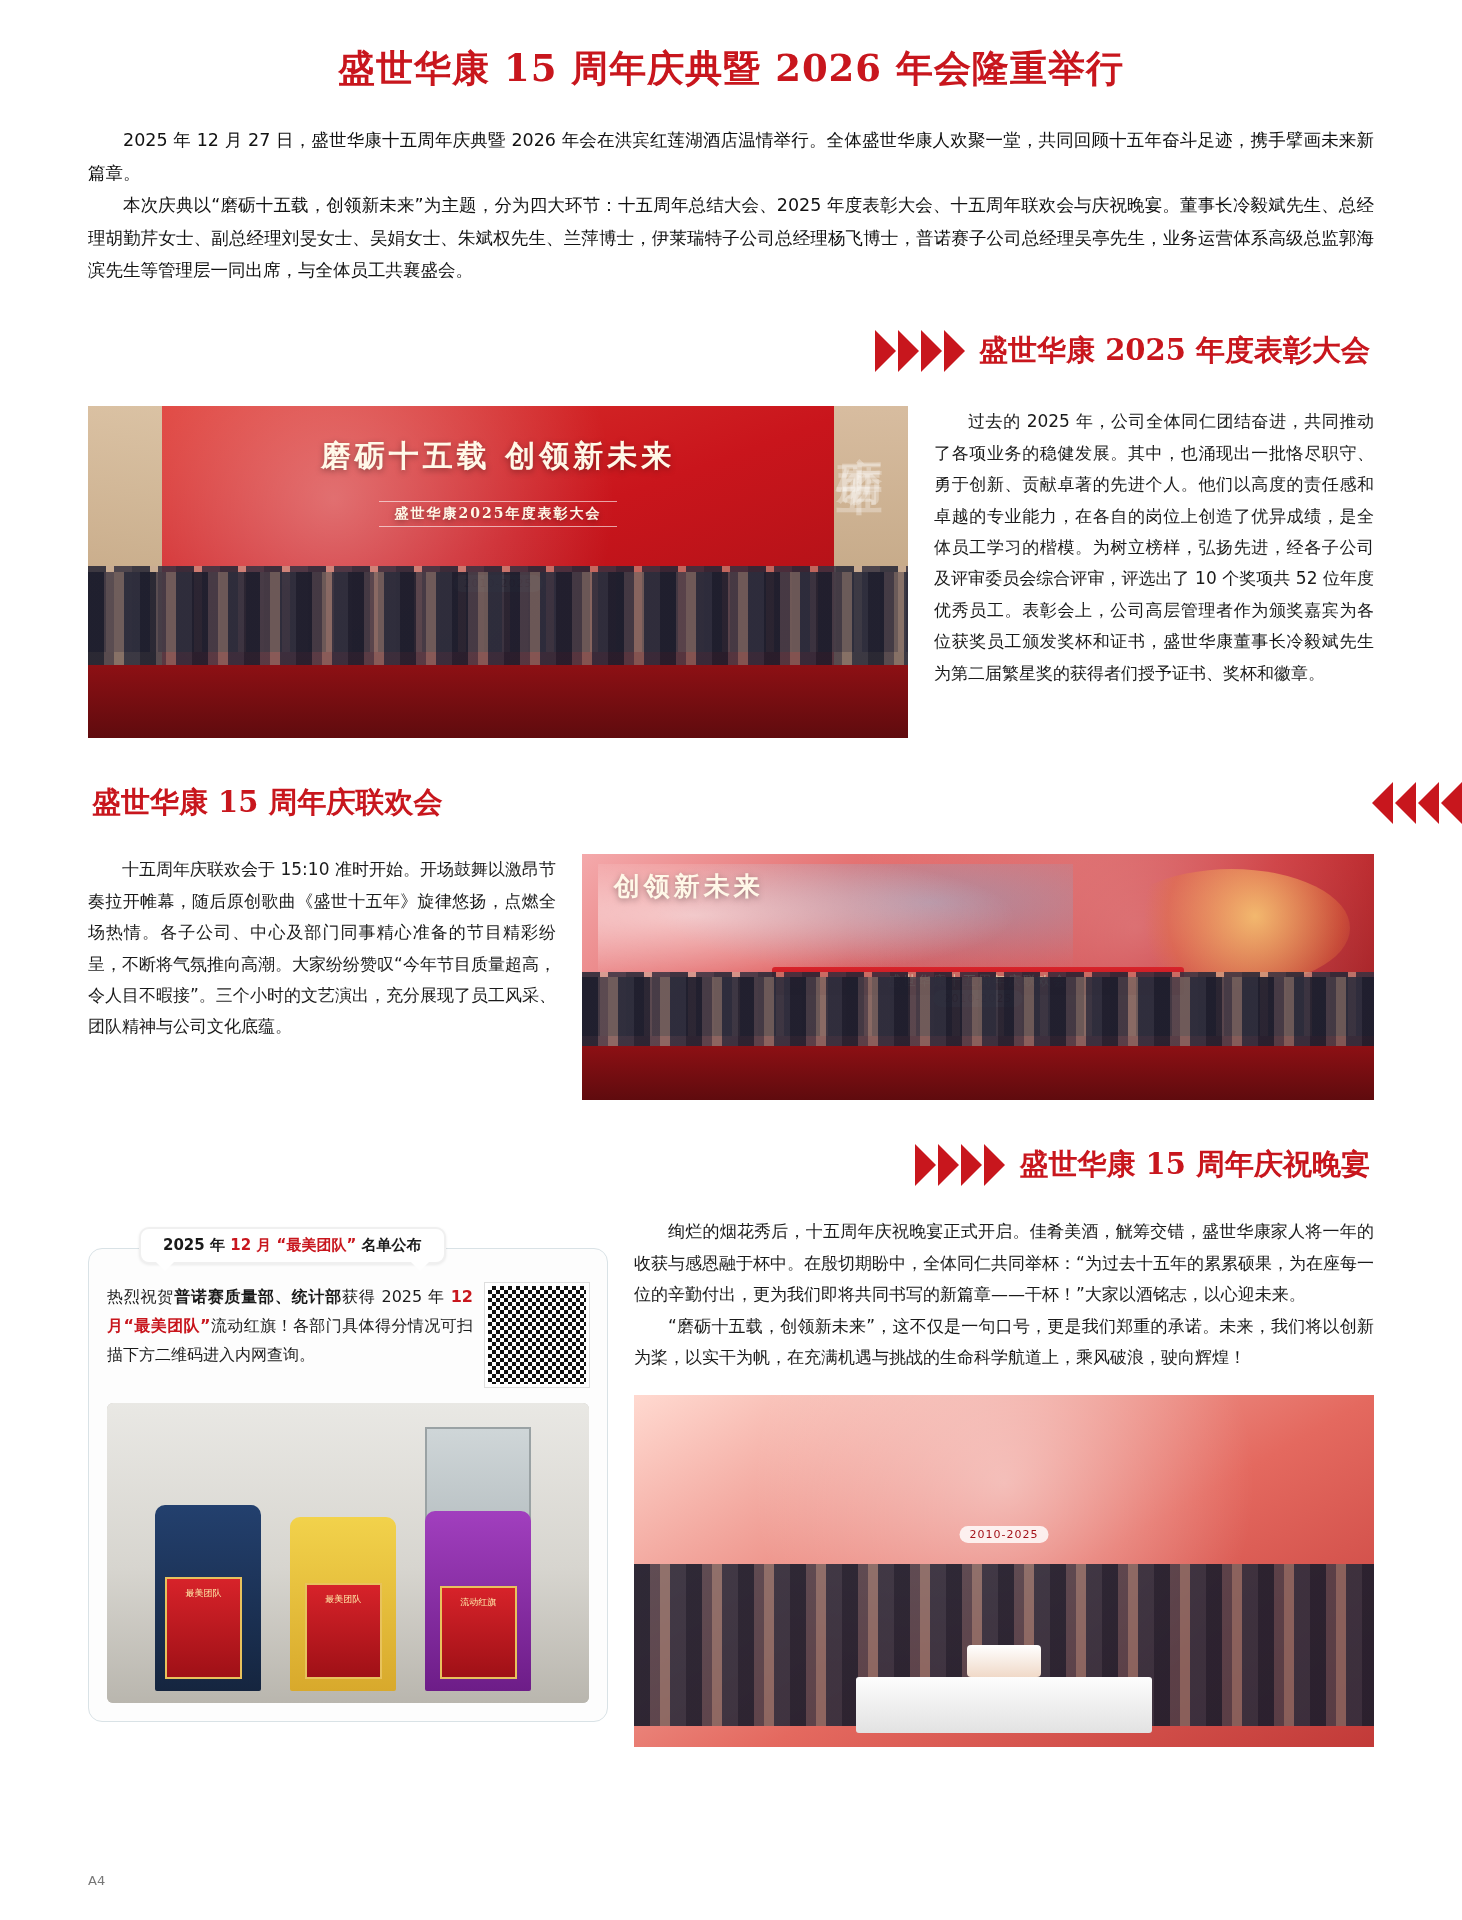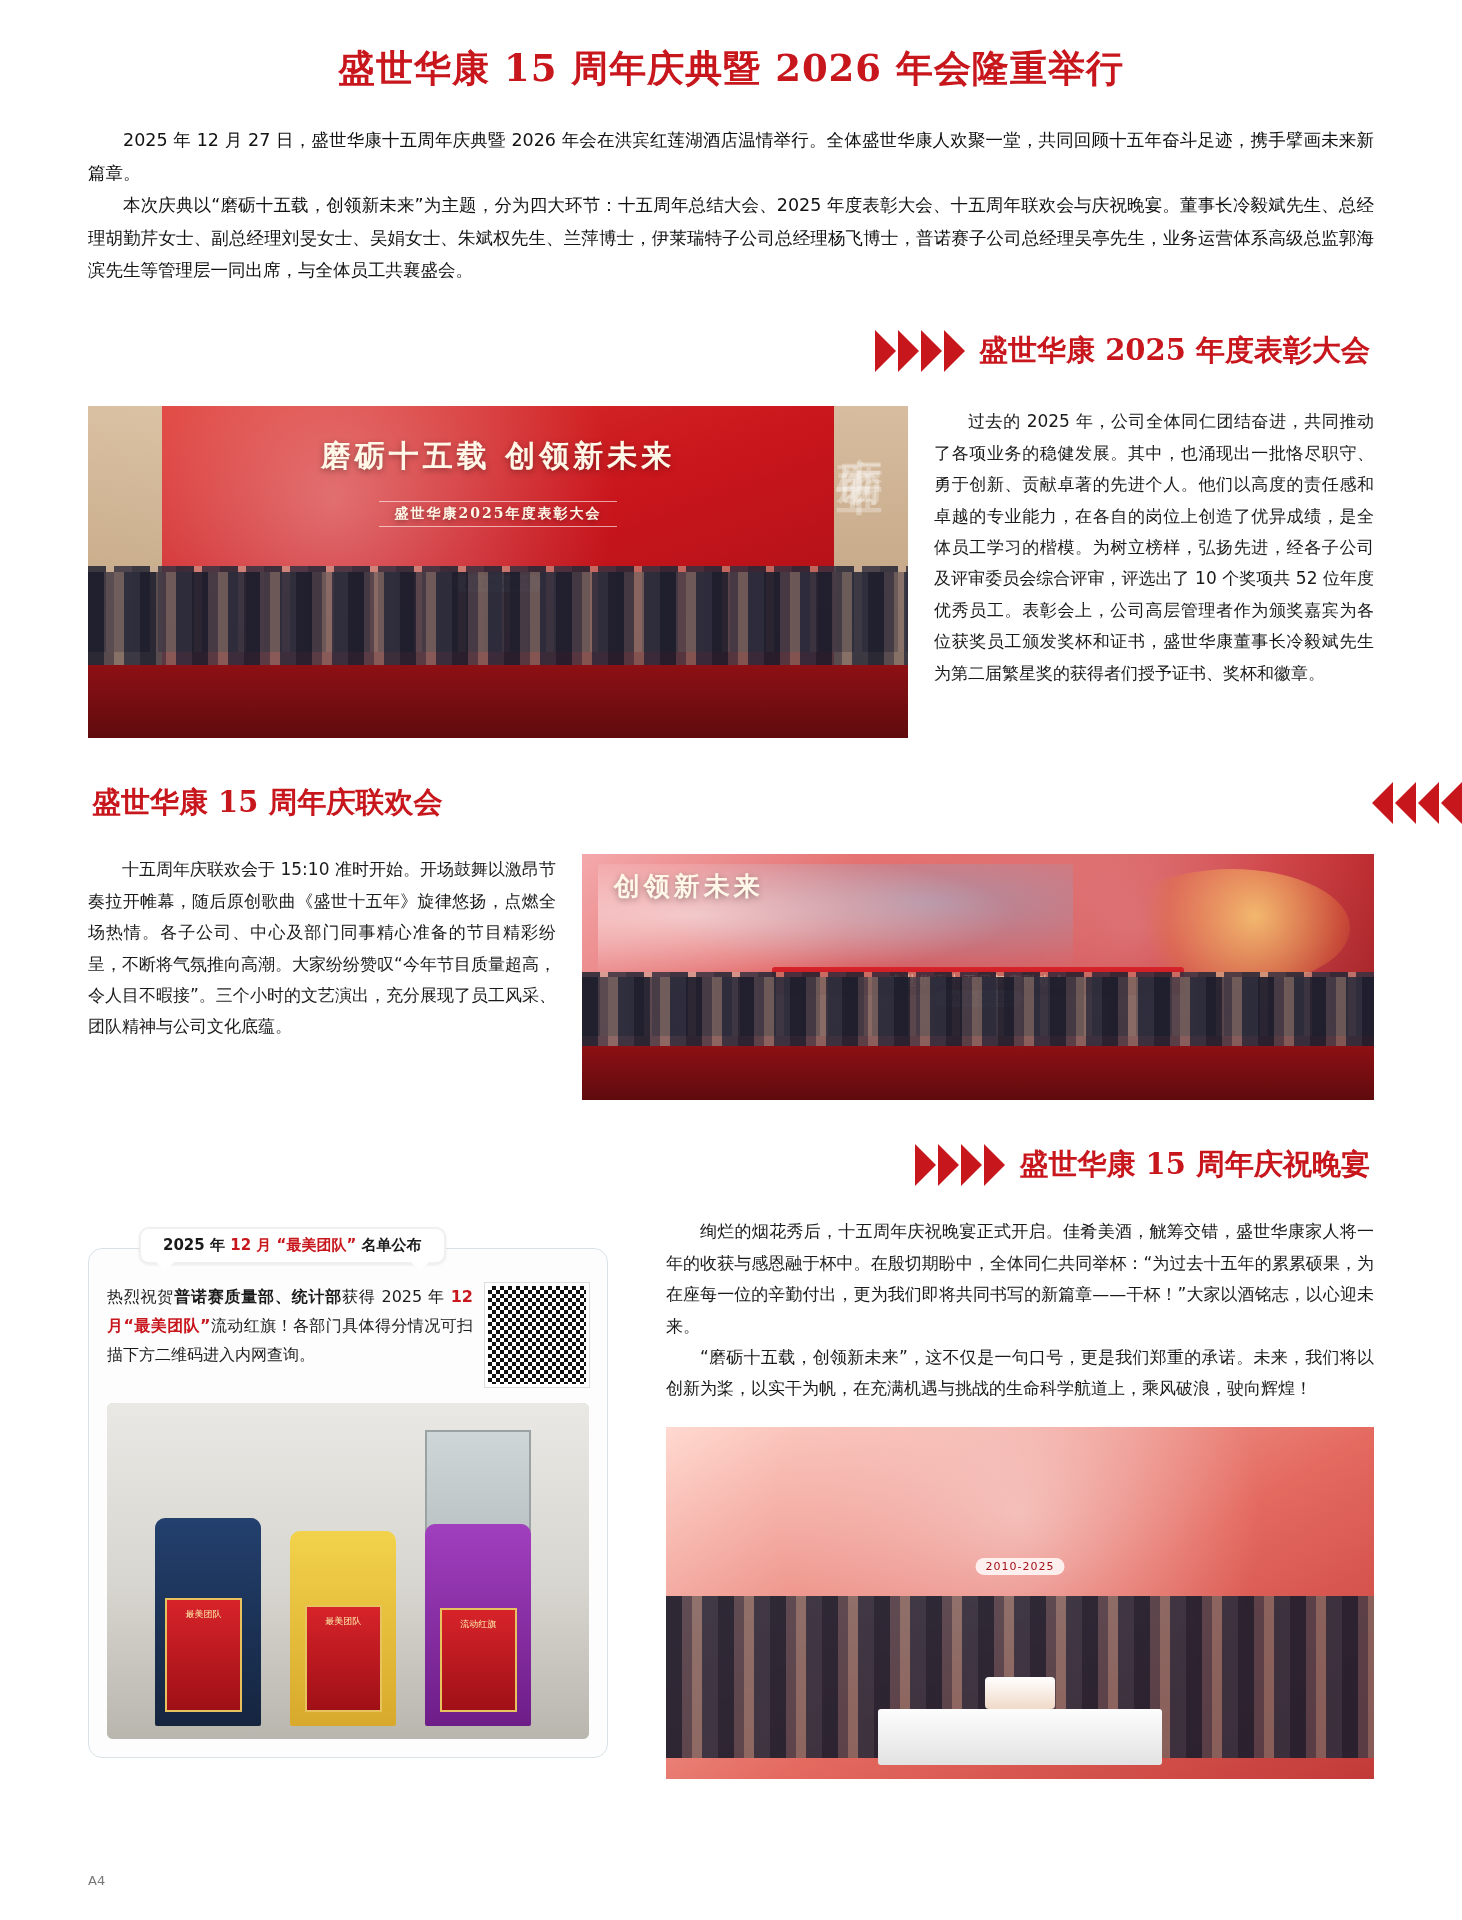--- a/index.html
+++ b/index.html
@@ -354,34 +354,34 @@
           <span class="rd">12 月</span>
           <span class="rd">“最美团队”</span>
           <span>名单公布</span>
         </div>
         <div class="card-body">
           <div class="card-text">
             <span>热烈祝贺</span><span class="b">普诺赛质量部、统计部</span><span>获得 2025 年 </span><span class="rd">12 月</span><span class="rd">“最美团队”</span><span>流动红旗！各部门具体得分情况可扫描下方二维码进入内网查询。</span>
           </div>
           <div class="qr"></div>
         </div>
-        <div class="photo team" style="height:336px;margin-top:16px;border-radius:6px;font-family:Liberation Serif, serif;">
+        <div class="photo team" style="height:300px;margin-top:16px;border-radius:6px;font-family:Liberation Serif, serif;">
           <div class="room"></div>
           <div class="door"></div>
           <div class="p p1"></div>
           <div class="p p2"></div>
           <div class="p p3"></div>
           <div class="flag f1">最美团队</div>
           <div class="flag f2">最美团队</div>
           <div class="flag f3">流动红旗</div>
         </div>
       </div>
     </div>
 
-    <div style="flex:1 1 auto;margin-left:32px;">
+    <div style="flex:1 1 auto;">
       <div class="col-text">
         <p>绚烂的烟花秀后，十五周年庆祝晚宴正式开启。佳肴美酒，觥筹交错，盛世华康家人将一年的收获与感恩融于杯中。在殷切期盼中，全体同仁共同举杯：“为过去十五年的累累硕果，为在座每一位的辛勤付出，更为我们即将共同书写的新篇章——干杯！”大家以酒铭志，以心迎未来。</p>
         <p>“磨砺十五载，创领新未来”，这不仅是一句口号，更是我们郑重的承诺。未来，我们将以创新为桨，以实干为帆，在充满机遇与挑战的生命科学航道上，乘风破浪，驶向辉煌！</p>
       </div>
       <div class="photo dinner" style="height:352px;margin-top:22px;">
         <div class="stage-wall"></div>
         <div class="dragon" style="left:4%;right:auto;width:22%;"></div>
         <div class="dragon" style="right:4%;width:24%;"></div>
         <div class="redbanner" style="top:24%;left:26%;right:26%;">盛世华康十五周年庆祝晚宴</div>
         <div class="yearchip" style="bottom:58%;">2010-2025</div>

